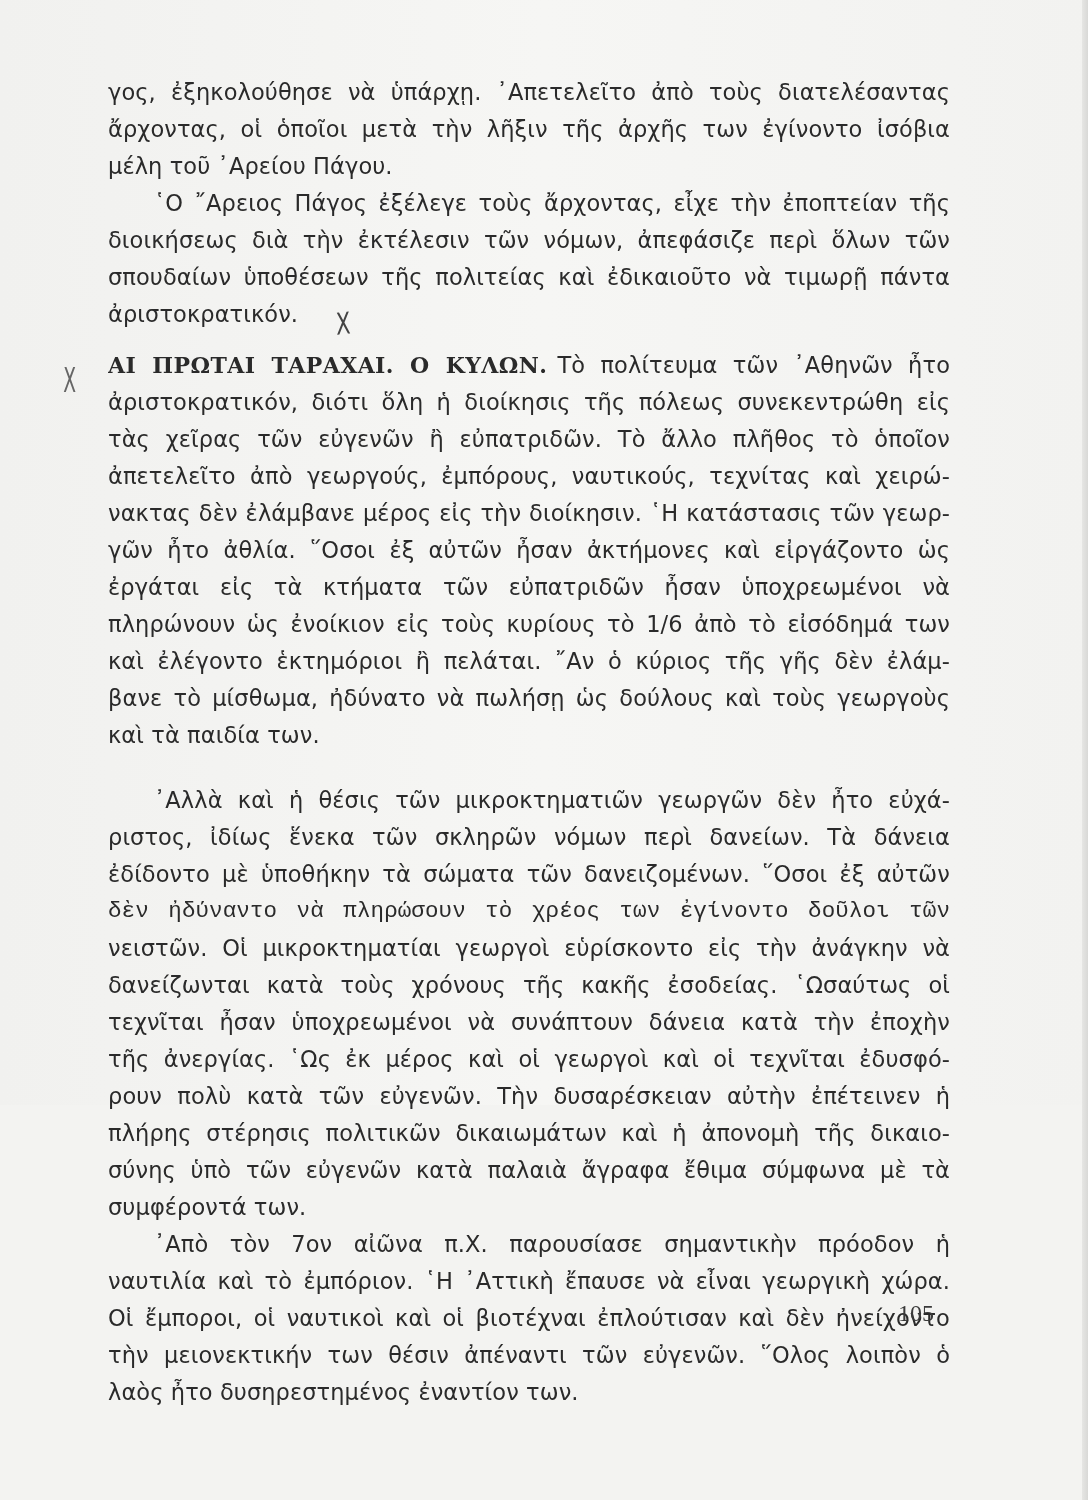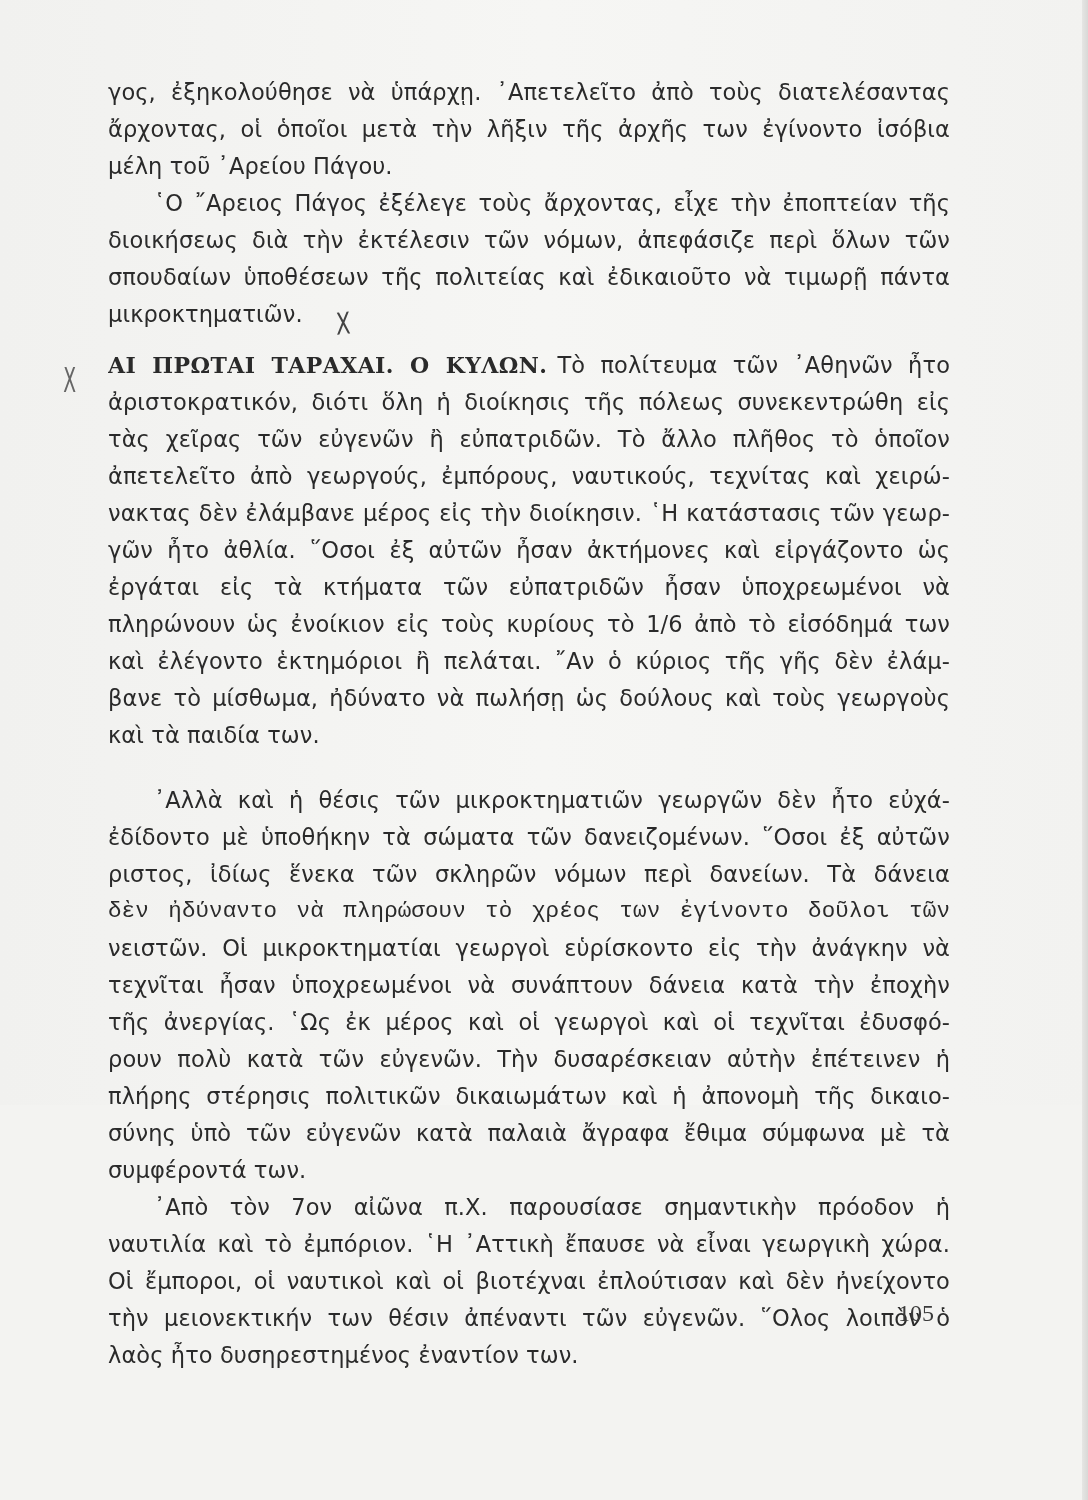--- a/index.html
+++ b/index.html
@@ -65,43 +65,44 @@
     <div>
       <div class="line" style="white-space: normal; overflow: hidden;">γος, ἐξηκολούθησε νὰ ὑπάρχῃ. ᾿Απετελεῖτο ἀπὸ τοὺς διατελέσαντας</div>
       <div class="line" style="white-space: normal; overflow: hidden;">ἄρχοντας, οἱ ὁποῖοι μετὰ τὴν λῆξιν τῆς ἀρχῆς των ἐγίνοντο ἰσόβια</div>
       <div class="line last" style="white-space: normal; overflow: hidden;">μέλη τοῦ ᾿Αρείου Πάγου.</div>
     </div>
 
     <div>
       <div class="line indent" style="white-space: normal; overflow: hidden;">῾Ο ῎Αρειος Πάγος ἐξέλεγε τοὺς ἄρχοντας, εἶχε τὴν ἐποπτείαν τῆς</div>
       <div class="line" style="white-space: normal; overflow: hidden;">διοικήσεως διὰ τὴν ἐκτέλεσιν τῶν νόμων, ἀπεφάσιζε περὶ ὅλων τῶν</div>
       <div class="line" style="white-space: normal; overflow: hidden;">σπουδαίων ὑποθέσεων τῆς πολιτείας καὶ ἐδικαιοῦτο νὰ τιμωρῇ πάντα</div>
-      <div class="line last" style="white-space: normal; overflow: hidden;">μικροκτηματιῶν.</div>
+      <div class="line last" style="white-space: normal; overflow: hidden;">ἀριστοκρατικόν.</div>
     </div>
 
     <div>
       <div class="line heading-line" style="white-space: normal; overflow: hidden;"><span class="heading">ΑΙ ΠΡΩΤΑΙ ΤΑΡΑΧΑΙ. Ο ΚΥΛΩΝ.</span><span>Τὸ πολίτευμα τῶν ᾿Αθηνῶν ἦτο</span></div>
       <div class="line" style="white-space: normal; overflow: hidden;">ἀριστοκρατικόν, διότι ὅλη ἡ διοίκησις τῆς πόλεως συνεκεντρώθη εἰς</div>
       <div class="line" style="white-space: normal; overflow: hidden;">τὰς χεῖρας τῶν εὐγενῶν ἢ εὐπατριδῶν. Τὸ ἄλλο πλῆθος τὸ ὁποῖον</div>
       <div class="line" style="white-space: normal; overflow: hidden;">ἀπετελεῖτο ἀπὸ γεωργούς, ἐμπόρους, ναυτικούς, τεχνίτας καὶ χειρώ-</div>
       <div class="line" style="white-space: normal; overflow: hidden;">νακτας δὲν ἐλάμβανε μέρος εἰς τὴν διοίκησιν. ῾Η κατάστασις τῶν γεωρ-</div>
       <div class="line" style="white-space: normal; overflow: hidden;">γῶν ἦτο ἀθλία. ῞Οσοι ἐξ αὐτῶν ἦσαν ἀκτήμονες καὶ εἰργάζοντο ὡς</div>
       <div class="line" style="white-space: normal; overflow: hidden;">ἐργάται εἰς τὰ κτήματα τῶν εὐπατριδῶν ἦσαν ὑποχρεωμένοι νὰ</div>
       <div class="line" style="white-space: normal; overflow: hidden;">πληρώνουν ὡς ἐνοίκιον εἰς τοὺς κυρίους τὸ 1/6 ἀπὸ τὸ εἰσόδημά των</div>
       <div class="line" style="white-space: normal; overflow: hidden;">καὶ ἐλέγοντο ἑκτημόριοι ἢ πελάται. ῎Αν ὁ κύριος τῆς γῆς δὲν ἐλάμ-</div>
       <div class="line" style="white-space: normal; overflow: hidden;">βανε τὸ μίσθωμα, ἠδύνατο νὰ πωλήσῃ ὡς δούλους καὶ τοὺς γεωργοὺς</div>
       <div class="line last" style="white-space: normal; overflow: hidden;">καὶ τὰ παιδία των.</div>
     </div>
 
     <div>
       <div class="line indent" style="white-space: normal; overflow: hidden; margin-top: 28px;">᾿Αλλὰ καὶ ἡ θέσις τῶν μικροκτηματιῶν γεωργῶν δὲν ἦτο εὐχά-</div>
+      <div class="line" style="white-space: normal; overflow: hidden;">ριστος, ἰδίως ἕνεκα τῶν σκληρῶν νόμων περὶ δανείων. Τὰ δάνεια</div>
       <div class="line" style="white-space: normal; overflow: hidden;">ἐδίδοντο μὲ ὑποθήκην τὰ σώματα τῶν δανειζομένων. ῞Οσοι ἐξ αὐτῶν</div>
-      <div class="line" style="white-space: normal; overflow: hidden;">ριστος, ἰδίως ἕνεκα τῶν σκληρῶν νόμων περὶ δανείων. Τὰ δάνεια</div>
       <div class="line" style="white-space: normal; overflow: hidden; font-family: Liberation Mono, monospace;">δὲν ἠδύναντο νὰ πληρώσουν τὸ χρέος των ἐγίνοντο δοῦλοι τῶν δα-</div>
       <div class="line" style="white-space: normal; overflow: hidden;">νειστῶν. Οἱ μικροκτηματίαι γεωργοὶ εὑρίσκοντο εἰς τὴν ἀνάγκην νὰ</div>
+      <div class="line" style="white-space: normal; overflow: hidden;">δανείζωνται κατὰ τοὺς χρόνους τῆς κακῆς ἐσοδείας. ῾Ωσαύτως οἱ</div>
       <div class="line" style="white-space: normal; overflow: hidden;">τεχνῖται ἦσαν ὑποχρεωμένοι νὰ συνάπτουν δάνεια κατὰ τὴν ἐποχὴν</div>
       <div class="line" style="white-space: normal; overflow: hidden;">τῆς ἀνεργίας. ῾Ως ἐκ μέρος καὶ οἱ γεωργοὶ καὶ οἱ τεχνῖται ἐδυσφό-</div>
       <div class="line" style="white-space: normal; overflow: hidden;">ρουν πολὺ κατὰ τῶν εὐγενῶν. Τὴν δυσαρέσκειαν αὐτὴν ἐπέτεινεν ἡ</div>
       <div class="line" style="white-space: normal; overflow: hidden;">πλήρης στέρησις πολιτικῶν δικαιωμάτων καὶ ἡ ἀπονομὴ τῆς δικαιο-</div>
       <div class="line" style="white-space: normal; overflow: hidden;">σύνης ὑπὸ τῶν εὐγενῶν κατὰ παλαιὰ ἄγραφα ἔθιμα σύμφωνα μὲ τὰ</div>
       <div class="line last" style="white-space: normal; overflow: hidden;">συμφέροντά των.</div>
     </div>
 
     <div>
       <div class="line indent" style="white-space: normal; overflow: hidden;">᾿Απὸ τὸν 7ον αἰῶνα π.Χ. παρουσίασε σημαντικὴν πρόοδον ἡ</div>

